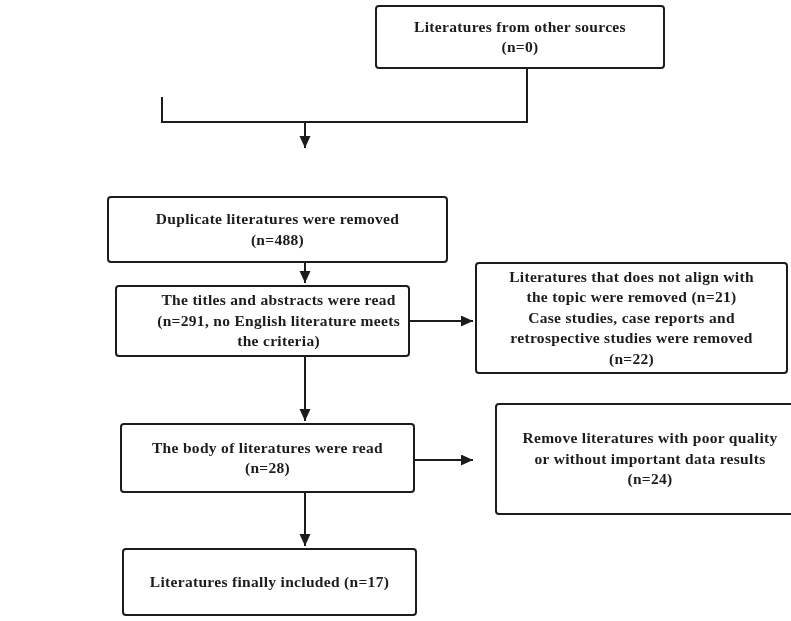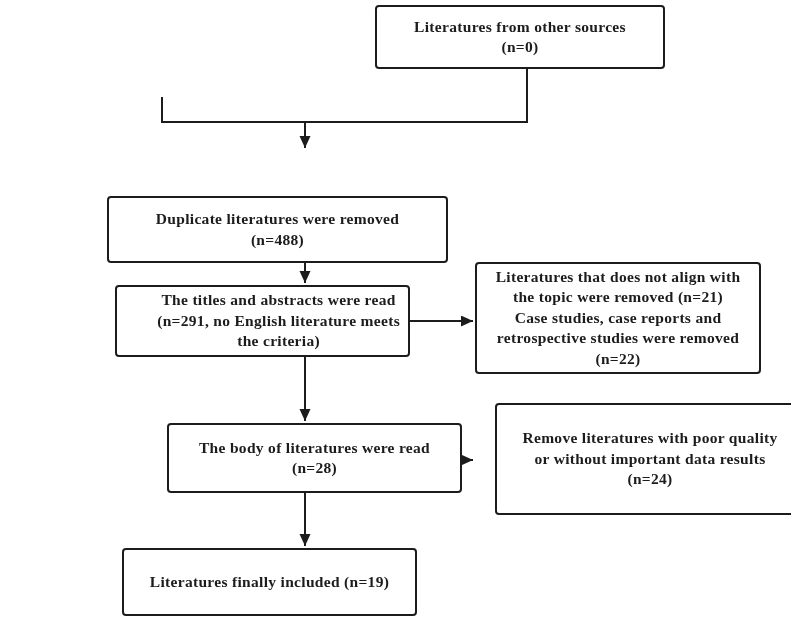--- a/index.html
+++ b/index.html
@@ -41,22 +41,22 @@
     padding: 3px 8px;
   }
   .node-text {
     white-space: pre-line;
   }
   
   .n-retrieved        { left:   8px; top:   5px; width: 305px; height: 93px; border-radius: 18px; }
   .n-other-sources    { left: 375px; top:   5px; width: 290px; height: 64px; }
   .n-duplicates       { left: 107px; top: 150px; width: 341px; height: 67px; margin-top: 46px; }
   .n-titles-abstracts { left: 115px; top: 285px; width: 295px; height: 72px; justify-content: flex-end; }
-  .n-topic-removed    { left: 475px; top: 262px; width: 286px; height: 112px; }
-  .n-body-read        { left: 120px; top: 423px; width: 295px; height: 70px; margin-left: 47px; }
+  .n-topic-removed    { left: 475px; top: 262px; width: 313px; height: 112px; }
+  .n-body-read        { left: 120px; top: 423px; width: 295px; height: 70px; }
   .n-quality-removed  { left: 475px; top: 403px; width: 310px; height: 112px; margin-left: 20px; }
   .n-included         { left: 122px; top: 548px; width: 295px; height: 68px; }
 </style>
 </head>
 <body>
 
 <div class="stage">
 
   <svg class="connector-layer" width="791" height="621" viewBox="0 0 791 621" xmlns="http://www.w3.org/2000/svg">
     <defs>
@@ -114,16 +114,16 @@
 (n=28)</span>
   </div>
 
   <div class="node n-quality-removed">
     <span class="node-text">Remove literatures with poor quality
 or without important data results
 (n=24)</span>
   </div>
 
   <div class="node n-included">
-    <span class="node-text">Literatures finally included (n=19)</span>
+    <span class="node-text">Literatures finally included (n=17)</span>
   </div>
 
 </div>
 
 </body></html>

